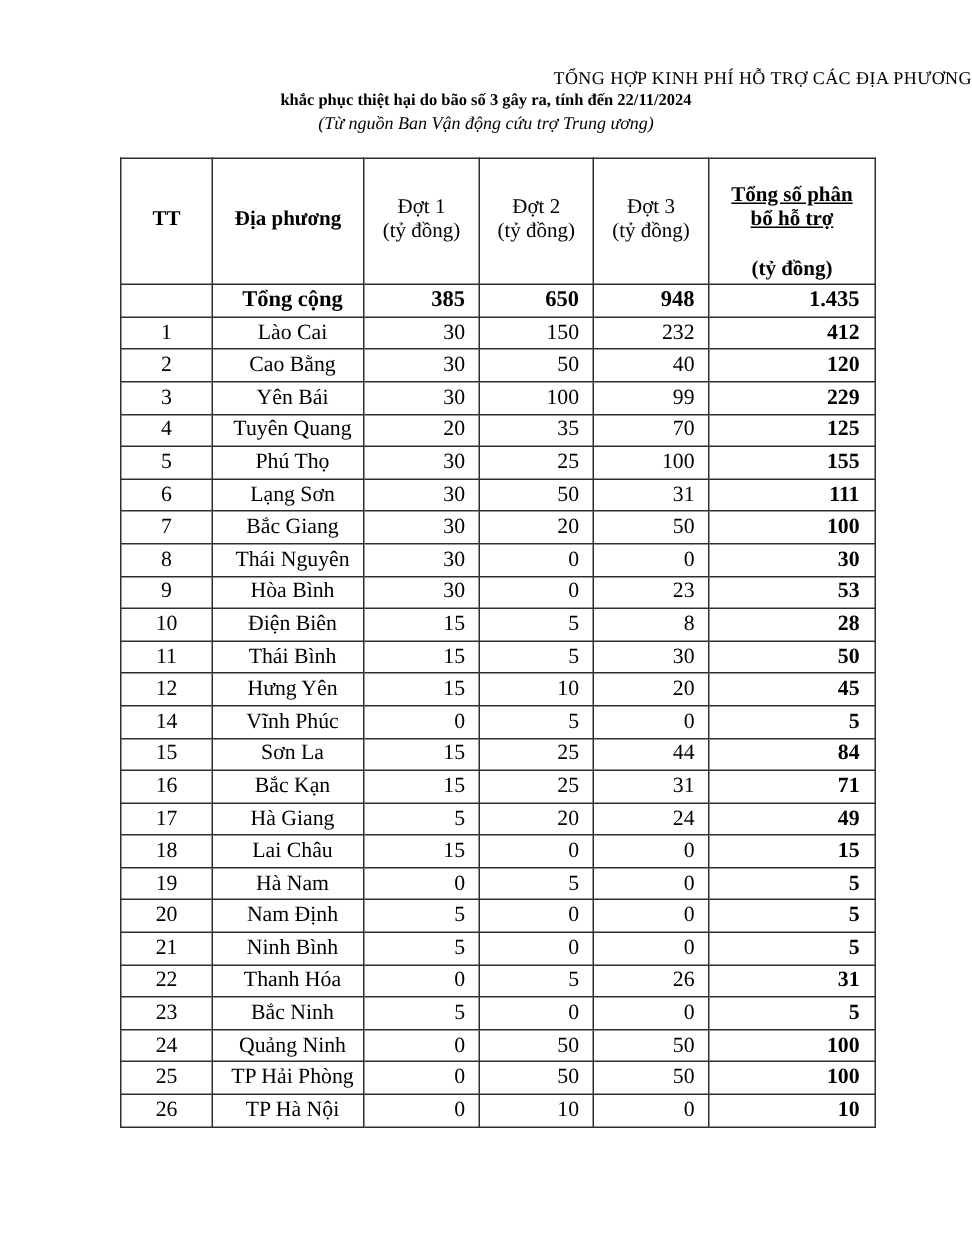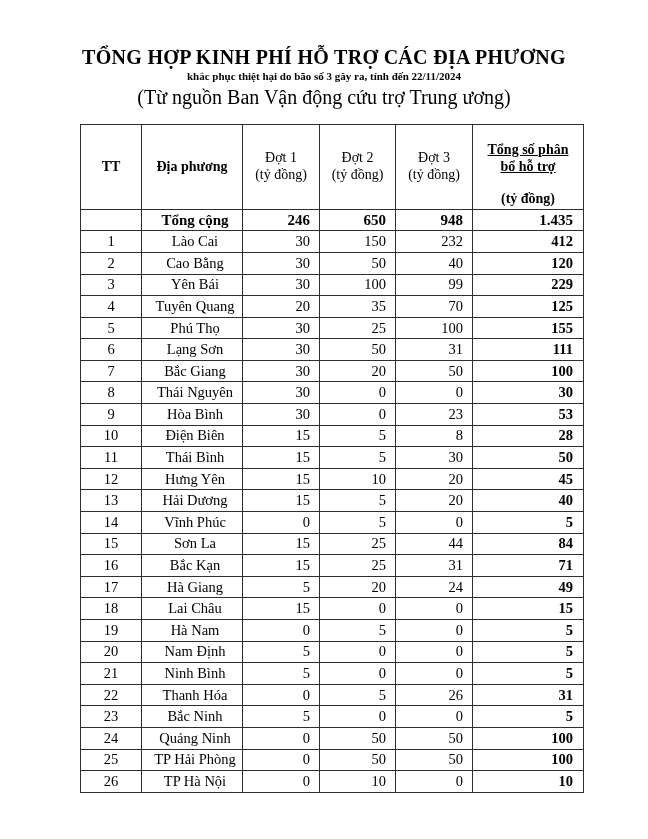--- a/index.html
+++ b/index.html
@@ -15,31 +15,33 @@
     color: #000000;
     font-family: "Liberation Serif", "DejaVu Serif", serif;
     overflow: hidden;
   }
   .title-block {
     padding-top: 45px;
     text-align: center;
     line-height: 1.22;
   }
   .title-line-1 {
-    font-size: 20px;
-    font-weight: bold;
+    font-size: 12px;
+    font-weight: normal;
     letter-spacing: 0.3px;
+    text-align: right;
   }
   .title-line-2 {
     font-size: 11px;
     font-weight: bold;
     margin-top: 1px;
   }
   .title-line-3 {
-    font-size: 20px;
+    font-size: 12px;
+    font-style: italic;
     margin-top: 1px;
   }
   table.support-table {
     border-collapse: collapse;
     table-layout: fixed;
     width: 503px;
     margin: 15px 0 0 80px;
   }
   .support-table th,
   .support-table td {
@@ -115,21 +117,21 @@
         <th class="col-total">
           <span class="hdr-label">Tổng số phân bổ hỗ trợ</span>
           <span class="hdr-unit">(tỷ đồng)</span>
         </th>
       </tr>
     </thead>
     <tbody>
       <tr class="total-row">
         <td class="c-tt"></td>
         <td class="c-name">Tổng cộng</td>
-        <td class="c-num">246</td>
+        <td class="c-num">385</td>
         <td class="c-num">650</td>
         <td class="c-num">948</td>
         <td class="c-total">1.435</td>
       </tr>
     <tr>
     <td class="c-tt">1</td>
     <td class="c-name">Lào Cai</td>
     <td class="c-num">30</td>
     <td class="c-num">150</td>
     <td class="c-num">232</td>
@@ -217,28 +219,20 @@
   </tr>
         <tr>
     <td class="c-tt">12</td>
     <td class="c-name">Hưng Yên</td>
     <td class="c-num">15</td>
     <td class="c-num">10</td>
     <td class="c-num">20</td>
     <td class="c-total">45</td>
   </tr>
         <tr>
-    <td class="c-tt">13</td>
-    <td class="c-name">Hải Dương</td>
-    <td class="c-num">15</td>
-    <td class="c-num">5</td>
-    <td class="c-num">20</td>
-    <td class="c-total">40</td>
-  </tr>
-        <tr>
     <td class="c-tt">14</td>
     <td class="c-name">Vĩnh Phúc</td>
     <td class="c-num">0</td>
     <td class="c-num">5</td>
     <td class="c-num">0</td>
     <td class="c-total">5</td>
   </tr>
         <tr>
     <td class="c-tt">15</td>
     <td class="c-name">Sơn La</td>

